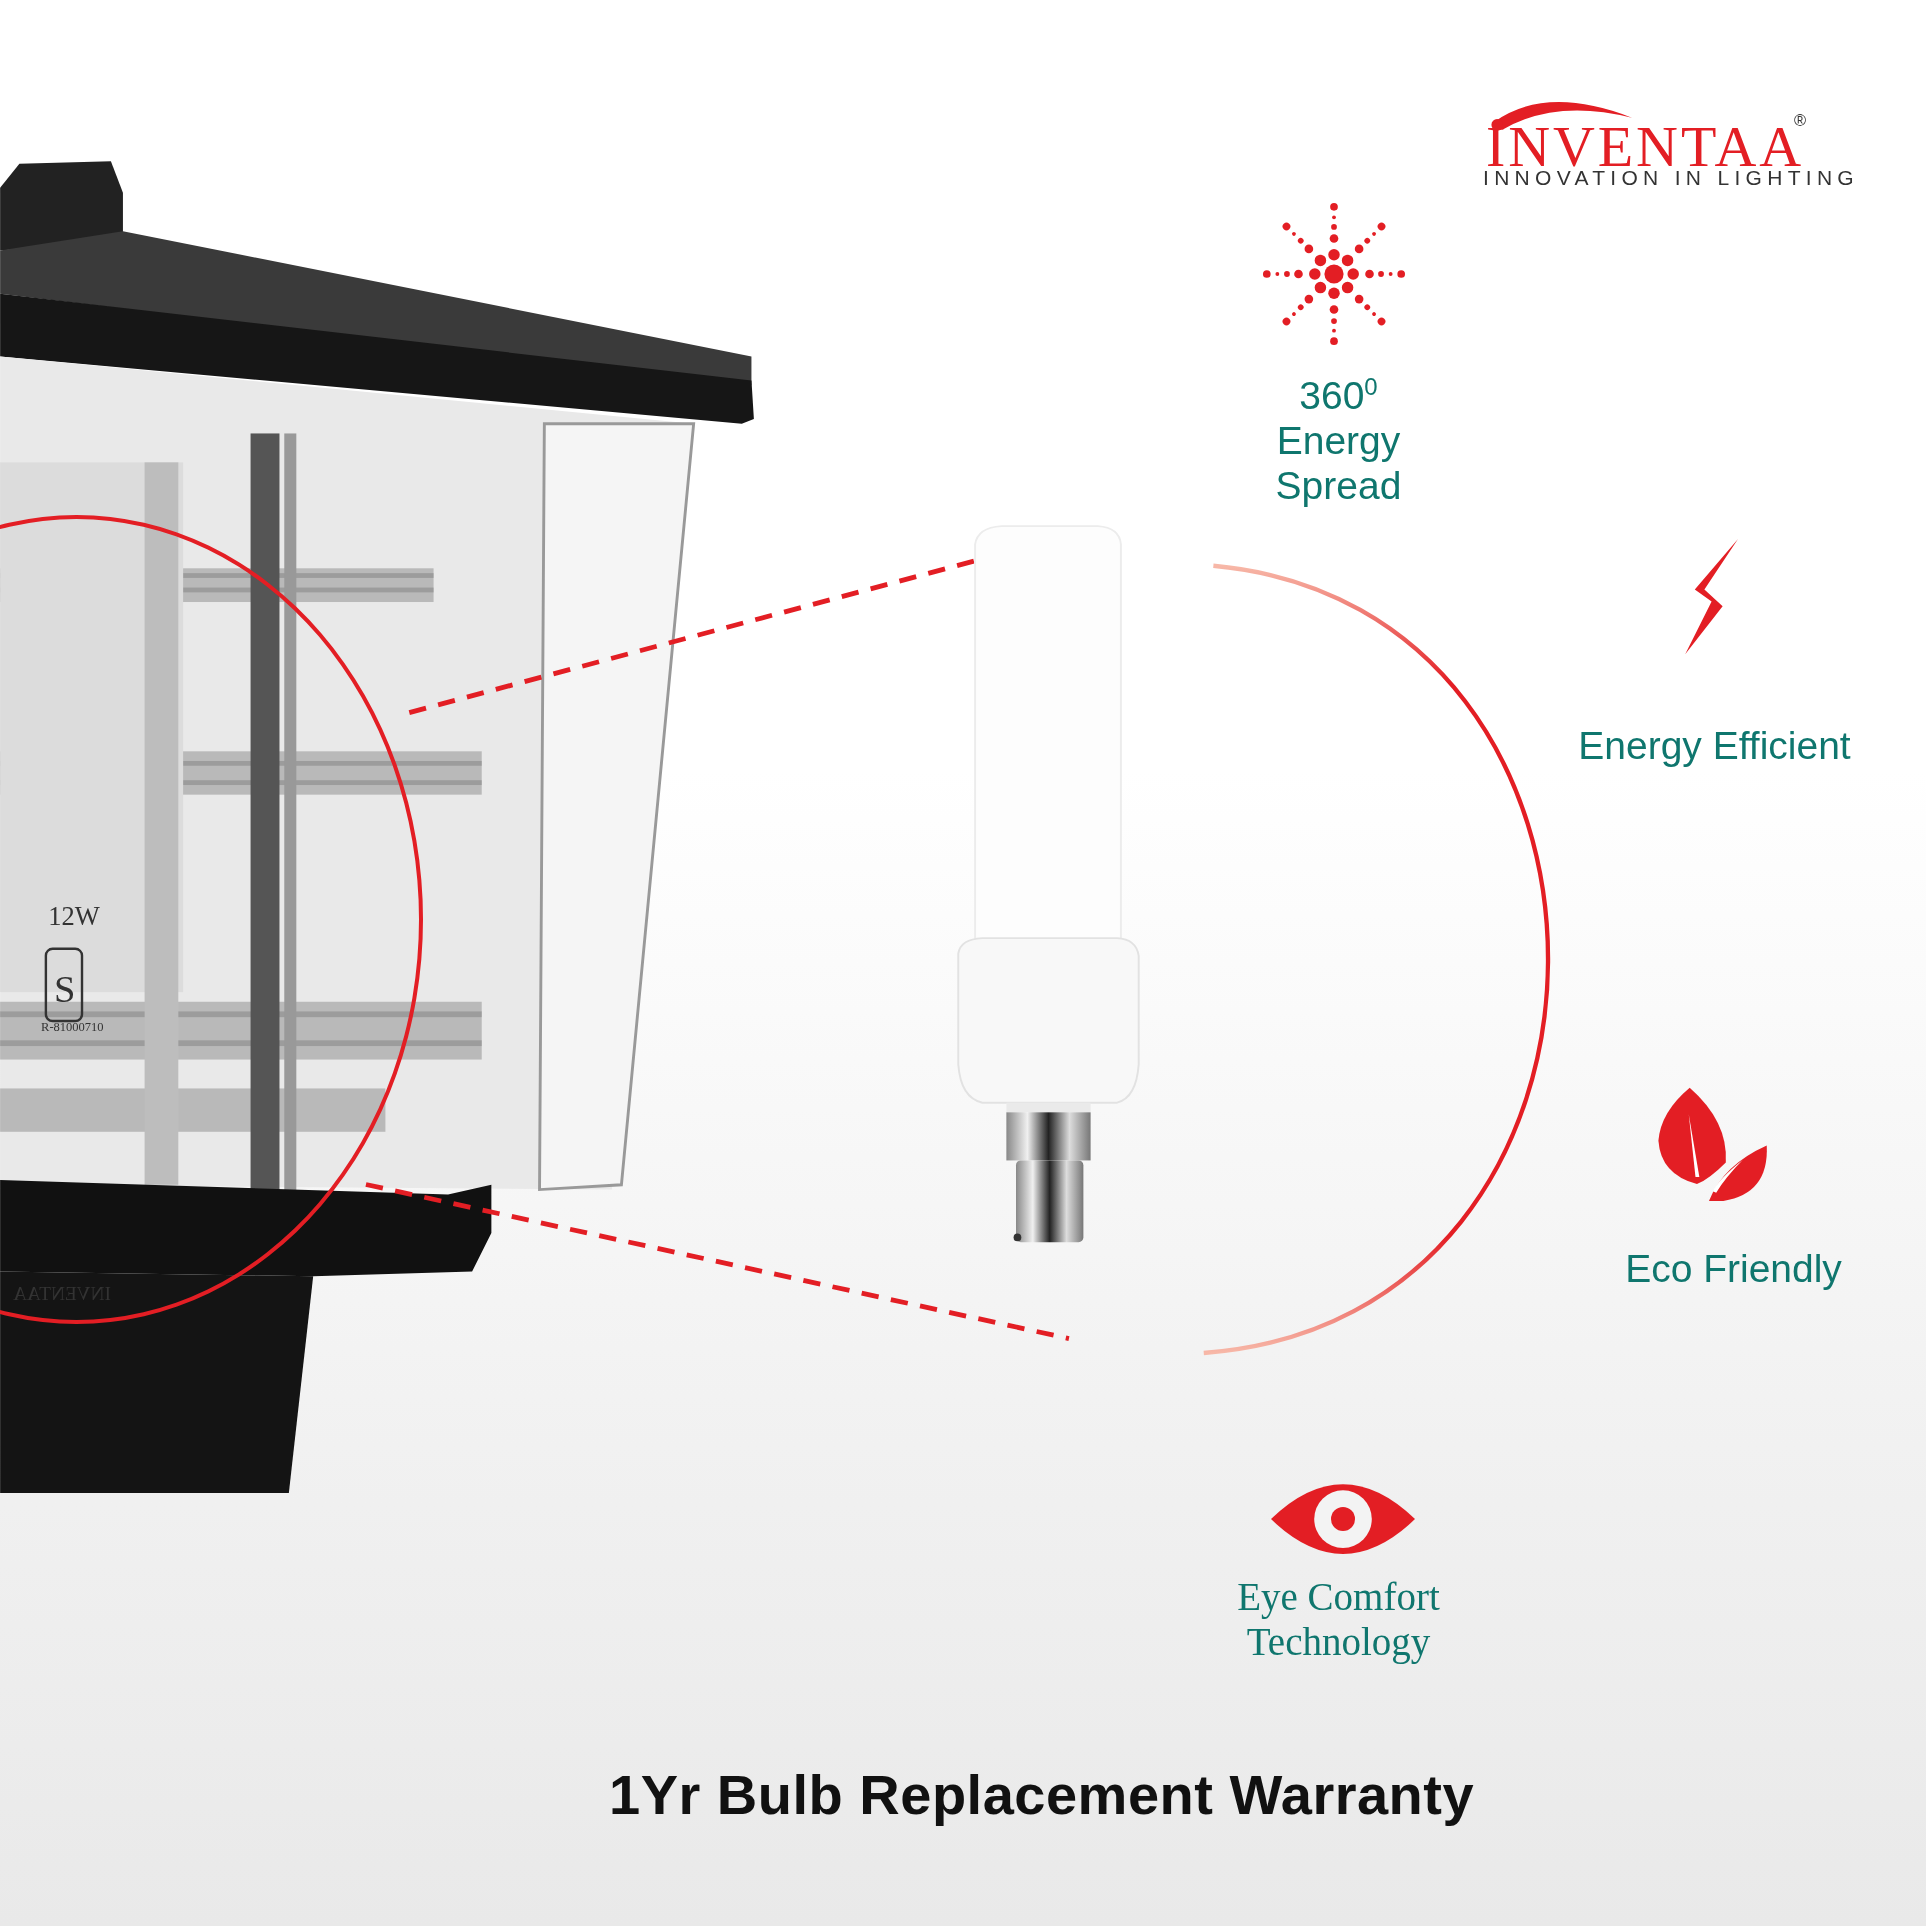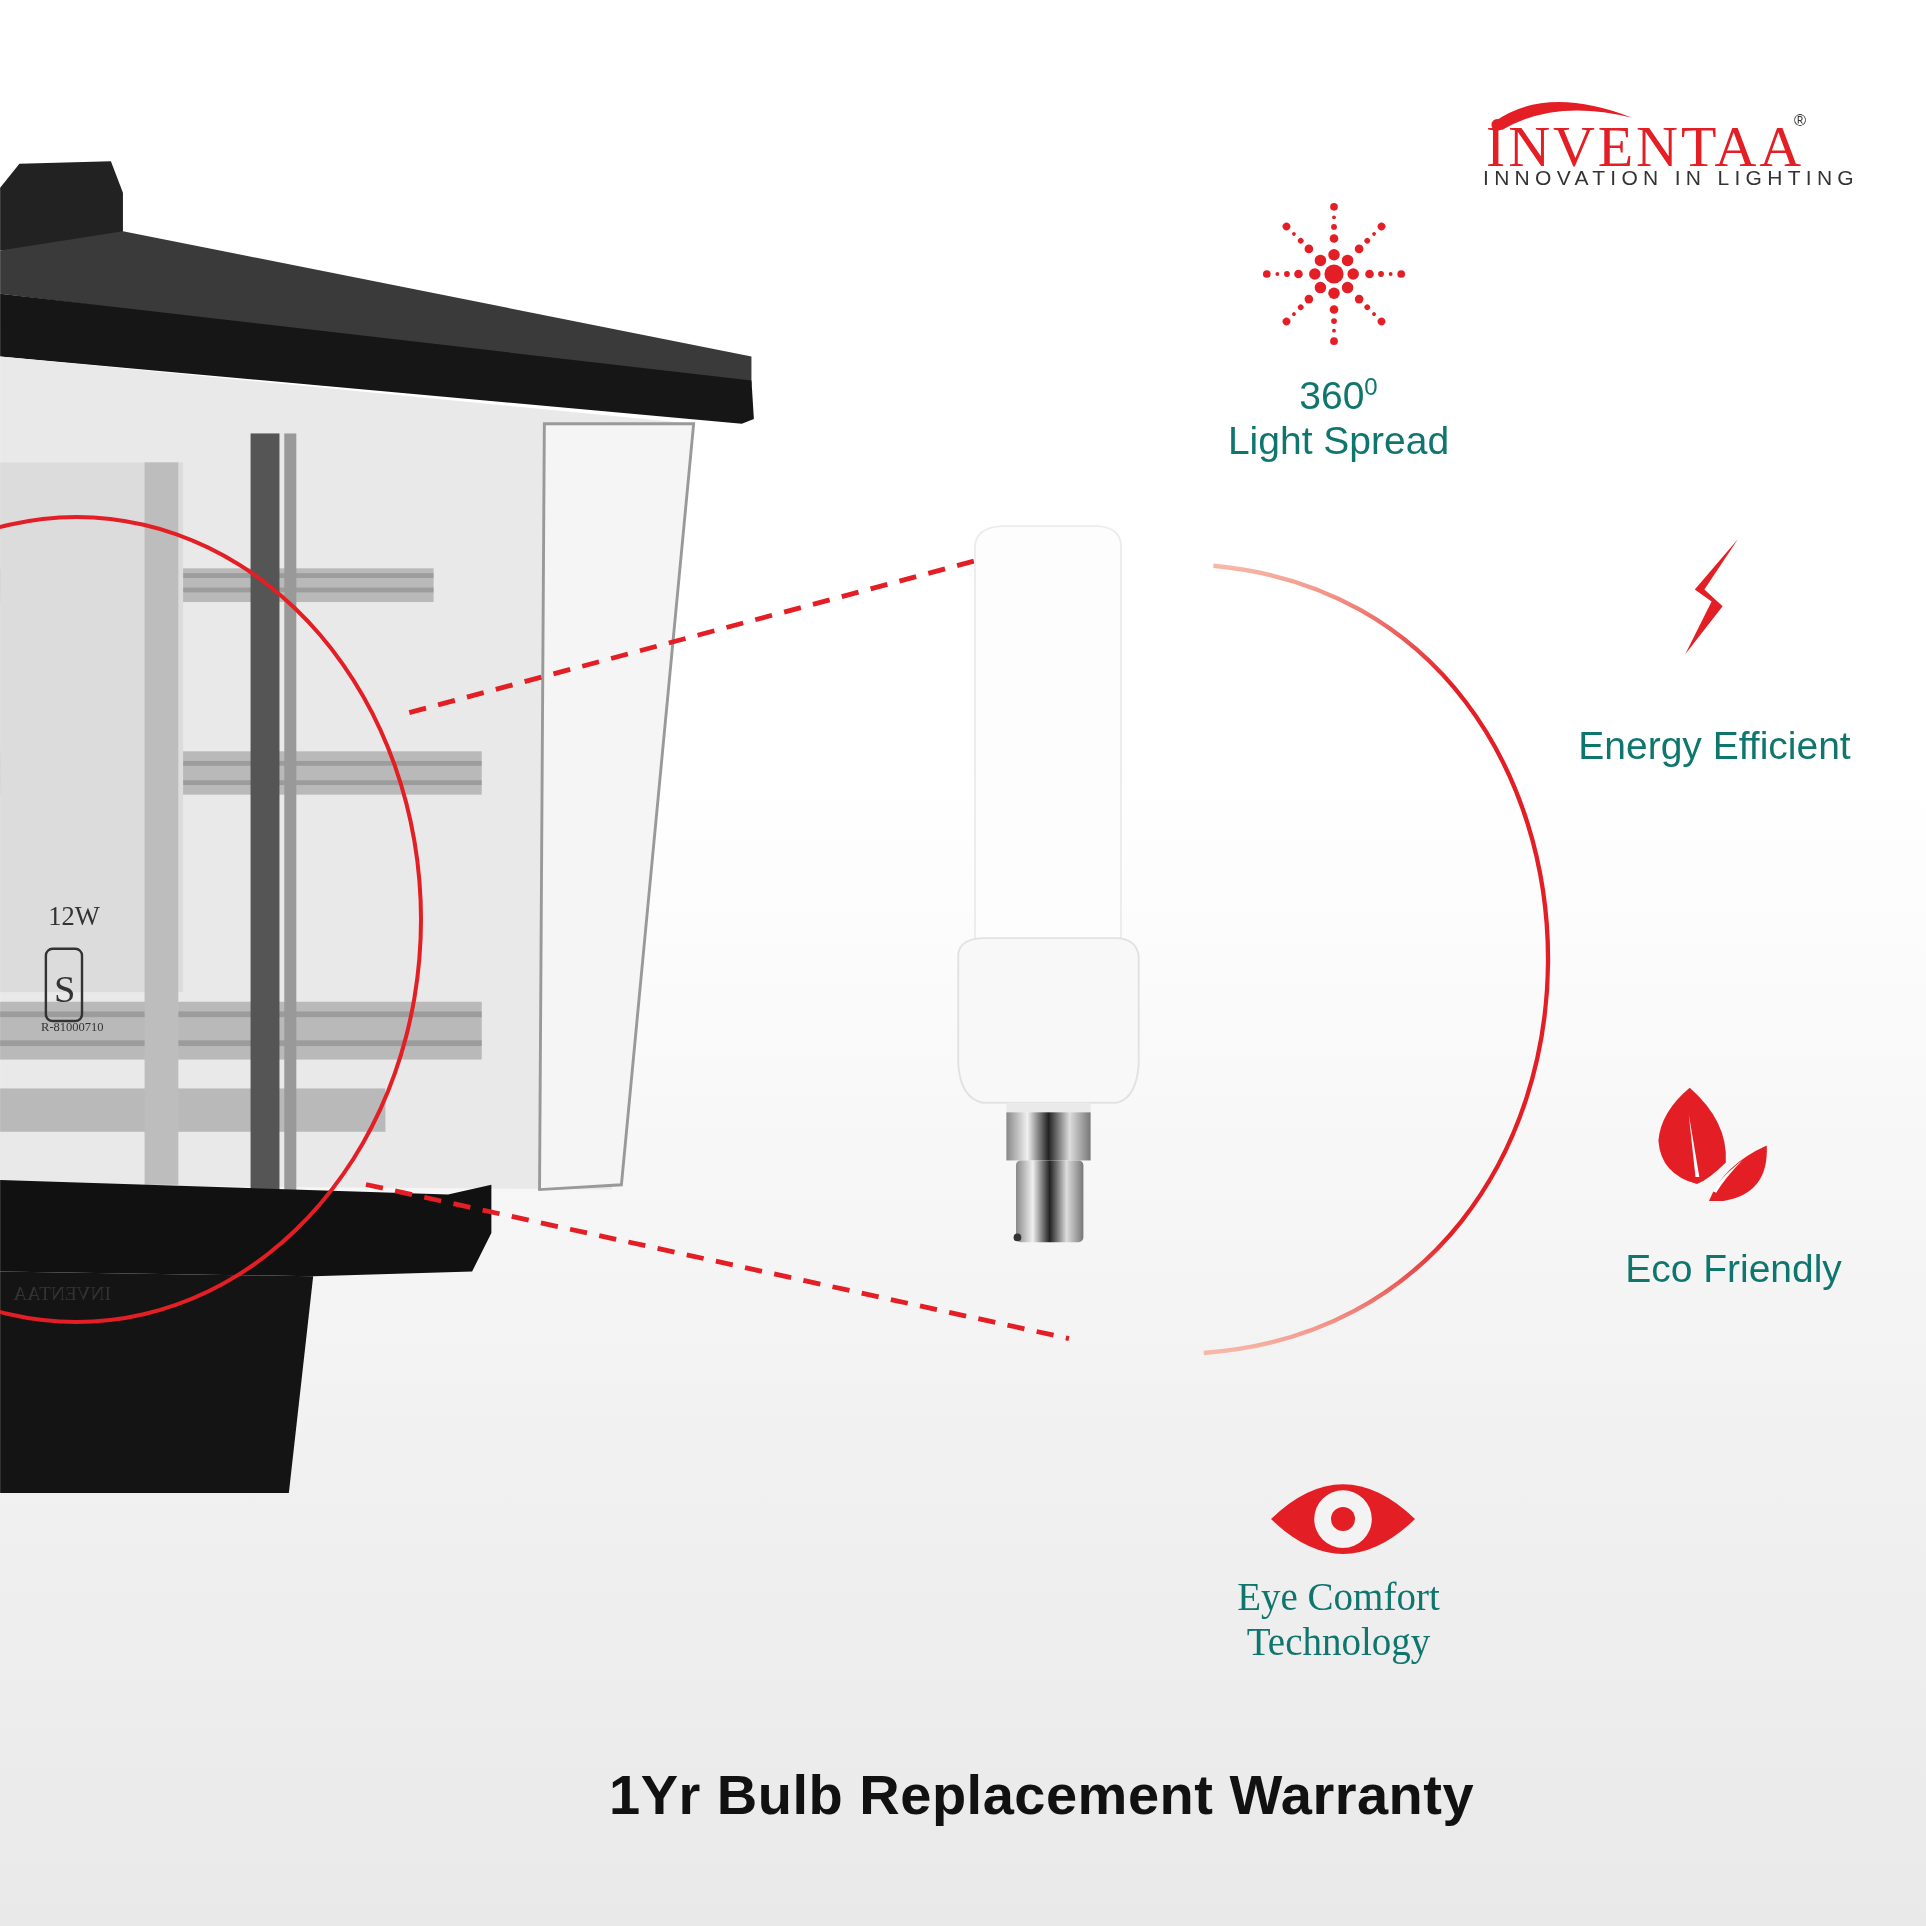--- a/index.html
+++ b/index.html
@@ -123,21 +123,21 @@
         <use href="#ray" transform="rotate(90)"></use>
       <use href="#ray" transform="rotate(135)"></use>
         <use href="#ray" transform="rotate(180)"></use>
       <use href="#ray" transform="rotate(225)"></use>
         <use href="#ray" transform="rotate(270)"></use>
       <use href="#ray" transform="rotate(315)"></use>
     </g>
   </svg>
   <div class="feat-label" style="left:1218px;top:373px;width:241px;">
     <span>360</span><sup style="font-size:24px">0</sup><br>
-    <span>Light Spread</span>
+    <span>Energy Spread</span>
   </div>
 </div>
 
 <div>
   <svg class="abs" style="left:1685px;top:539px" width="58" height="120" viewBox="0 0 120 250">
     <path d="M110 0 L40 105 L78 140 L0 240 L55 130 L20 105 Z" fill="#e31e24"></path>
   </svg>
   <div class="feat-label" style="left:1541px;top:684px;width:347px;margin-top:40px;">Energy Efficient</div>
 </div>
 

